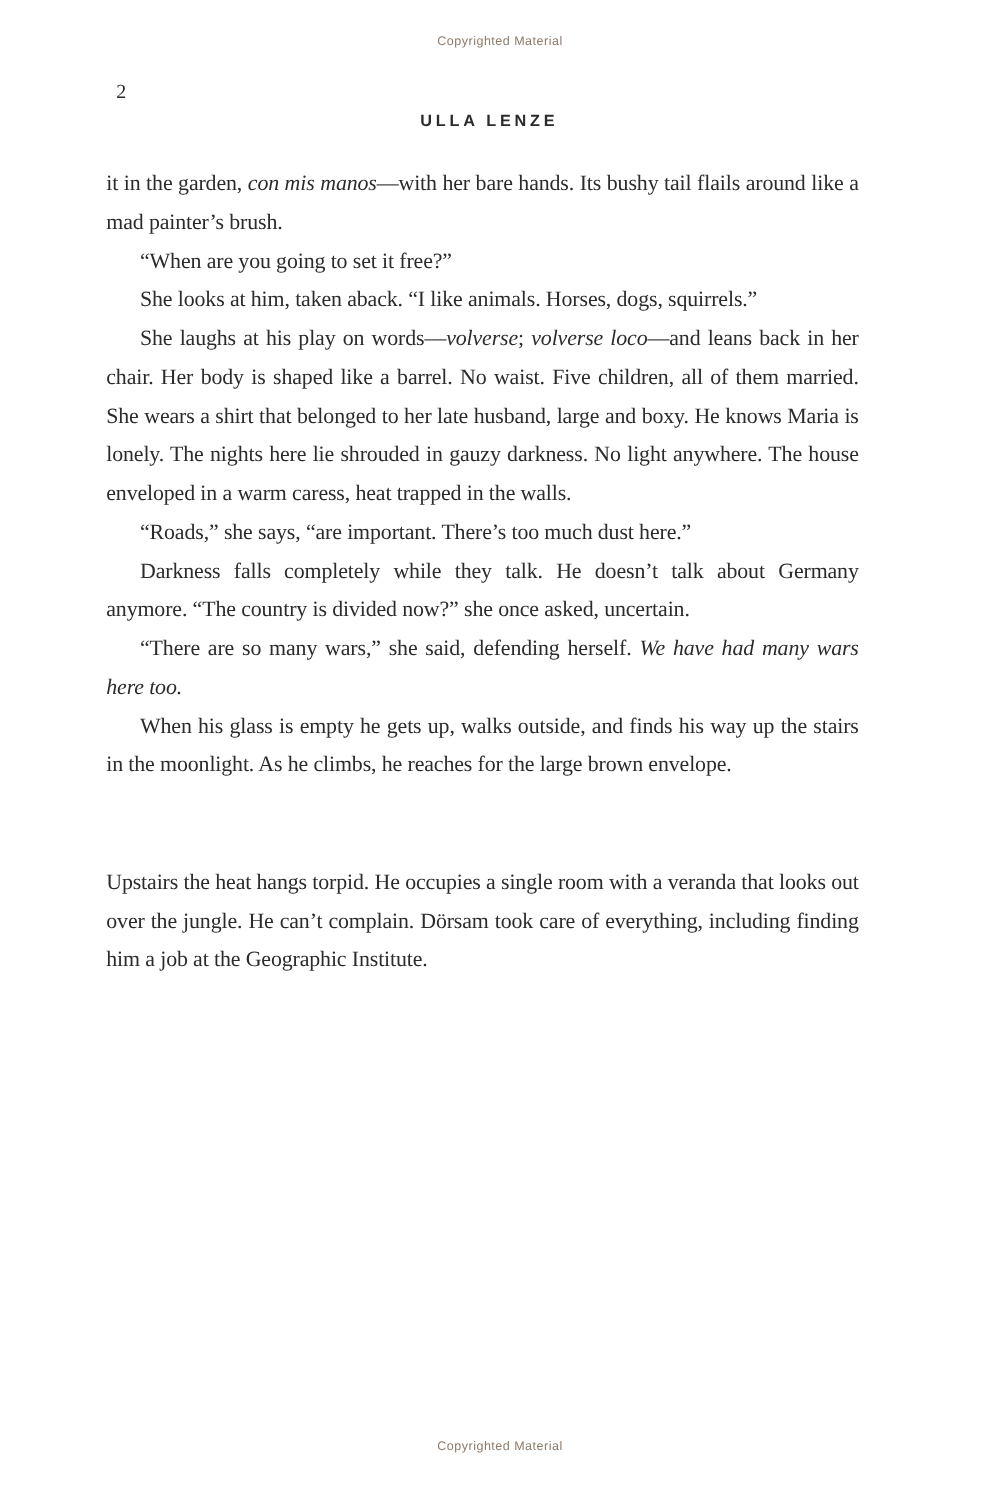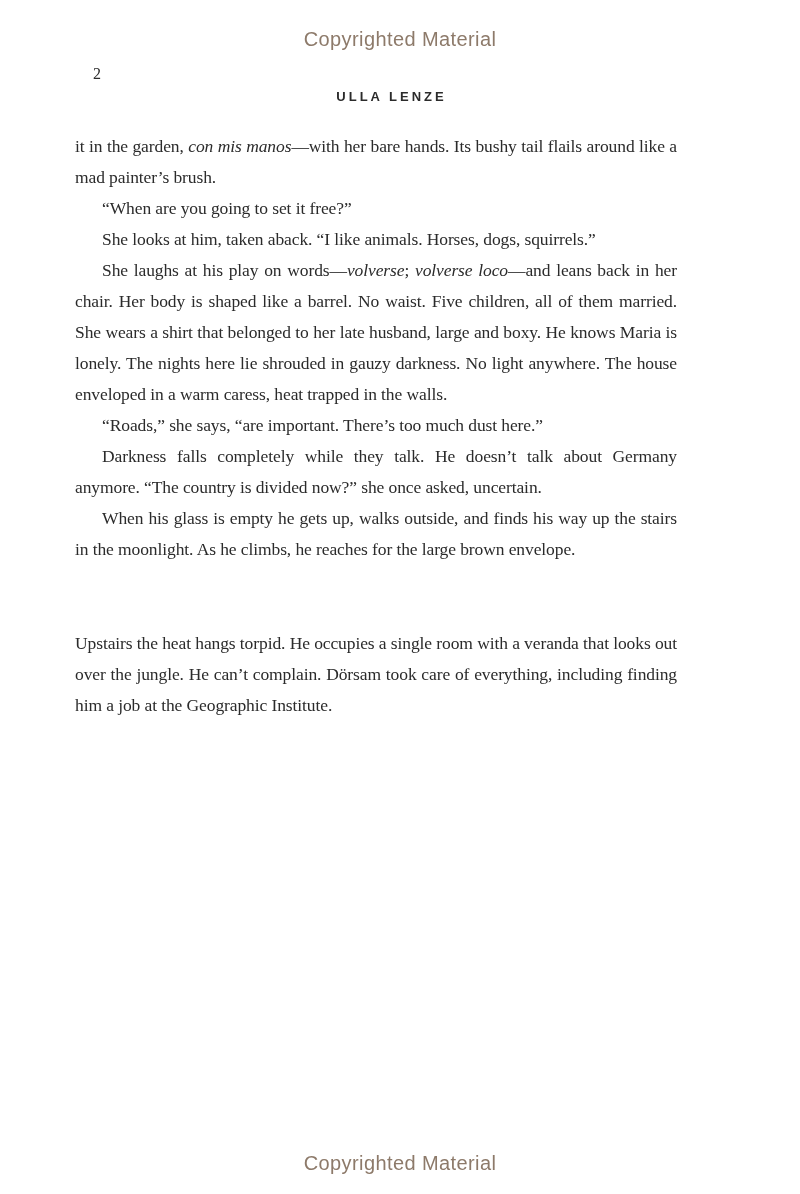--- a/index.html
+++ b/index.html
@@ -15,21 +15,21 @@
     color: var(--text-color, #2b2b2b);
     overflow: hidden;
   }
 
   .copyright {
     position: absolute;
     left: 0;
     width: 100%;
     text-align: center;
     font-family: "Liberation Sans", sans-serif;
-    font-size: 20px;
+    font-size: 10px;
     letter-spacing: 0.4px;
     color: var(--copyright-color, #8d7a6a);
   }
   .copyright.top { top: 28px; }
   .copyright.bottom { top: 1152px; }
 
   .header {
     position: absolute;
     top: 64px;
     left: 91px;
@@ -49,21 +49,21 @@
     font-family: "Liberation Sans", sans-serif;
     font-weight: bold;
     font-size: 13px;
     letter-spacing: 3px;
     margin-top: 25px;
   }
 
   .body-text {
     position: absolute;
     top: 131px;
-    left: 75px;
+    left: 85px;
     width: 602px;
     font-size: 17.5px;
     line-height: 31px;
     letter-spacing: -0.1px;
     text-align: justify;
   }
   .body-text p { margin: 0; }
   .body-text p.indent { text-indent: 27px; }
   .body-text p.section-start { margin-top: 63px; }
   .body-text em { font-style: italic; }
@@ -80,19 +80,20 @@
     <span class="author">ULLA LENZE</span>
   </div>
 
   <div class="body-text" id="body-text">
       <p class=""><span>it in the garden, </span><em>con mis manos</em><span>—with her bare hands. Its bushy tail flails around like a mad painter’s brush.</span></p>
       <p class="indent"><span>“When are you going to set it free?”</span></p>
       <p class="indent"><span>She looks at him, taken aback. “I like animals. Horses, dogs, squirrels.”</span></p>
       <p class="indent"><span>She laughs at his play on words—</span><em>volverse</em><span>; </span><em>volverse loco</em><span>—and leans back in her chair. Her body is shaped like a barrel. No waist. Five children, all of them married. She wears a shirt that belonged to her late husband, large and boxy. He knows Maria is lonely. The nights here lie shrouded in gauzy darkness. No light anywhere. The house enveloped in a warm caress, heat trapped in the walls.</span></p>
       <p class="indent"><span>“Roads,” she says, “are important. There’s too much dust here.”</span></p>
       <p class="indent"><span>Darkness falls completely while they talk. He doesn’t talk about Germany anymore. “The country is divided now?” she once asked, uncertain.</span></p>
+      <p class="indent"><span>“There are so many wars,” she said, defending herself. </span><em>We have had many wars here too.</em></p>
       <p class="indent"><span>When his glass is empty he gets up, walks outside, and finds his way up the stairs in the moonlight. As he climbs, he reaches for the large brown envelope.</span></p>
       <p class=" section-start"><span>Upstairs the heat hangs torpid. He occupies a single room with a veranda that looks out over the jungle. He can’t complain. Dörsam took care of everything, including finding him a job at the Geographic Institute.</span></p>
     </div>
 
   <div class="copyright bottom">Copyrighted Material</div>
 
 </div>
 
 </body></html>

